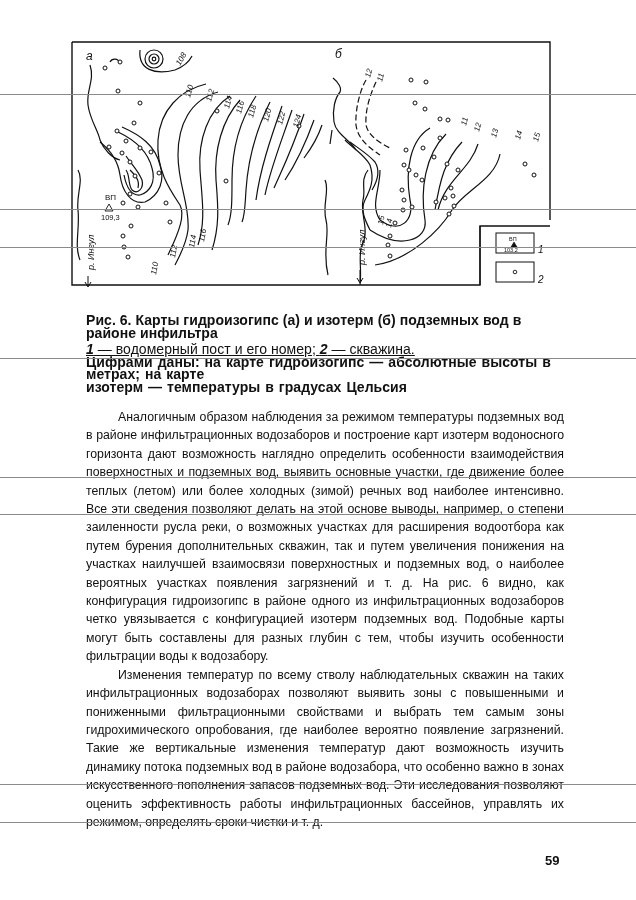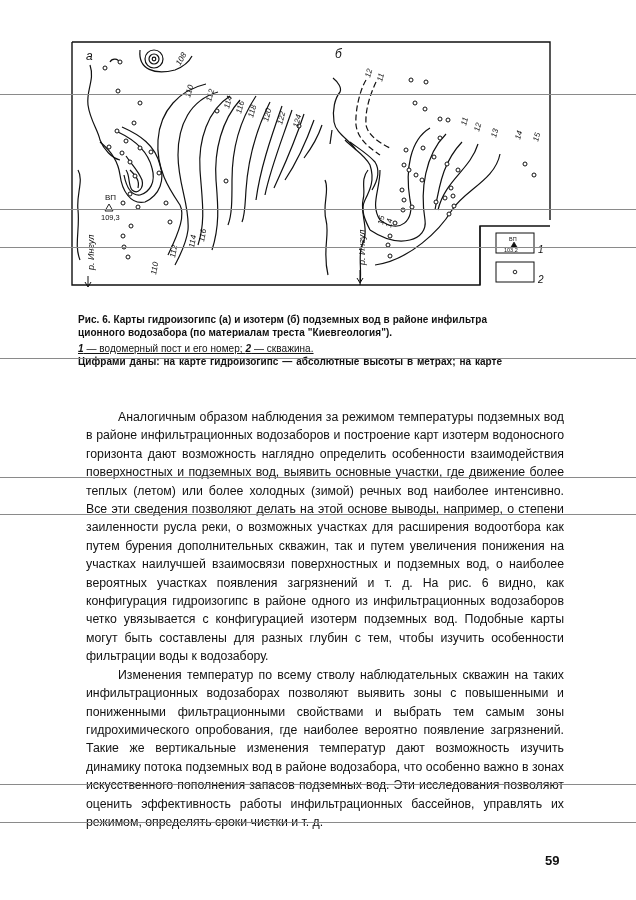--- a/index.html
+++ b/index.html
@@ -1,21 +1,21 @@
 <!DOCTYPE html>
 <html><head>
 <meta charset="utf-8">
 <style>
   html, body { margin:0; padding:0; background:#ffffff; }
   body { width:636px; height:900px; position:relative; overflow:hidden;
          font-family:"Liberation Sans", sans-serif; color:#111; }
   .scanline { position:absolute; left:0; width:636px; height:1px; background:#8a8a8a; }
   .figure { position:absolute; left:60px; top:30px; width:510px; height:270px; }
   .figure svg { width:510px; height:270px; display:block; }
-  .caption { position:absolute; left:78px; top:314px; width:480px; font-size:10px; line-height:12.5px; font-weight:bold; letter-spacing:0.05px; }
+  .caption { position:absolute; left:86px; top:314px; width:480px; font-size:14px; line-height:12.5px; font-weight:bold; letter-spacing:0.05px; }
   .caption p { margin:0; }
   .caption .gap { margin-top:4px;text-decoration:underline; }
   .caption .legend-line { font-weight:normal; }
   .caption .legend-line b { font-style:italic; font-weight:bold; }
   .caption .data-line { font-weight:bold; word-spacing:1px; }
   .body-text { position:absolute; left:86px; top:408px; width:478px; font-size:12.3px; line-height:18.4px; font-weight:normal; text-align:justify; }
   .body-text p { margin:0; text-indent:32px; text-align:justify; }
   .page-num { position:absolute; left:545px; top:853px; font-size:13px; font-weight:bold; }
   text { font-family:"Liberation Sans", sans-serif; }
 </style>
@@ -190,23 +190,23 @@
       <text x="478" y="223" font-size="10" font-style="italic" fill="#111" stroke="none">1</text>
       <rect x="436" y="232" width="38" height="20" stroke-width="1"></rect>
       <circle cx="455" cy="242" r="1.8" stroke-width="0.9"></circle>
       <text x="478" y="253" font-size="10" font-style="italic" fill="#111" stroke="none">2</text>
     </g>
   </svg>
 </div>
 
 <div class="caption">
   <p>Рис. 6. Карты гидроизогипс (а) и изотерм (б) подземных вод в районе инфильтра</p>
-  <p>ционного водозабора (по материалам треста "Киевгеология").</p>
   <p class="legend-line gap"><b>1</b><span> — водомерный пост и его номер; </span><b>2</b><span> — скважина.</span></p>
   <p class="data-line">Цифрами даны: на карте гидроизогипс — абсолютные высоты в метрах;     на карте</p>
+  <p class="data-line">изотерм — температуры в градусах Цельсия</p>
 </div>
 
 <div class="body-text">
   <p>Аналогичным образом наблюдения за режимом температуры подземных вод в районе инфильтрационных водозаборов и построение карт изотерм водоносного горизонта дают возможность наглядно определить особенности взаимодействия поверхностных и подземных вод, выявить основные участки, где движение более теплых (летом) или более холодных (зимой) речных вод наиболее интенсивно. Все эти сведения позволяют делать на этой основе выводы, например, о степени заиленности русла реки, о возможных участках для расширения водоотбора как путем бурения дополнительных скважин, так и путем увеличения понижения на участках наилучшей взаимосвязи поверхностных и подземных вод, о наиболее вероятных участках появления загрязнений и т. д. На рис. 6 видно, как конфигурация гидроизогипс в районе одного из инфильтрационных водозаборов четко увязывается с конфигурацией изотерм подземных вод. Подобные карты могут быть составлены для разных глубин с тем, чтобы изучить особенности фильтрации воды к водозабору.</p>
   <p>Изменения температур по всему стволу наблюдательных скважин на таких инфильтрационных водозаборах позволяют выявить зоны с повышенными и пониженными фильтрационными свойствами и выбрать тем самым зоны гидрохимического опробования, где наиболее вероятно появление загрязнений. Такие же вертикальные изменения температур дают возможность изучить динамику потока подземных вод в районе водозабора, что особенно важно в зонах искусственного пополнения запасов подземных вод. Эти исследования позволяют оценить эффективность работы инфильтрационных бассейнов, управлять их режимом, определять сроки чистки и т. д.</p>
 </div>
 
 <div class="page-num">59</div>
 
 <div class="scanline" style="top:94px"></div>

